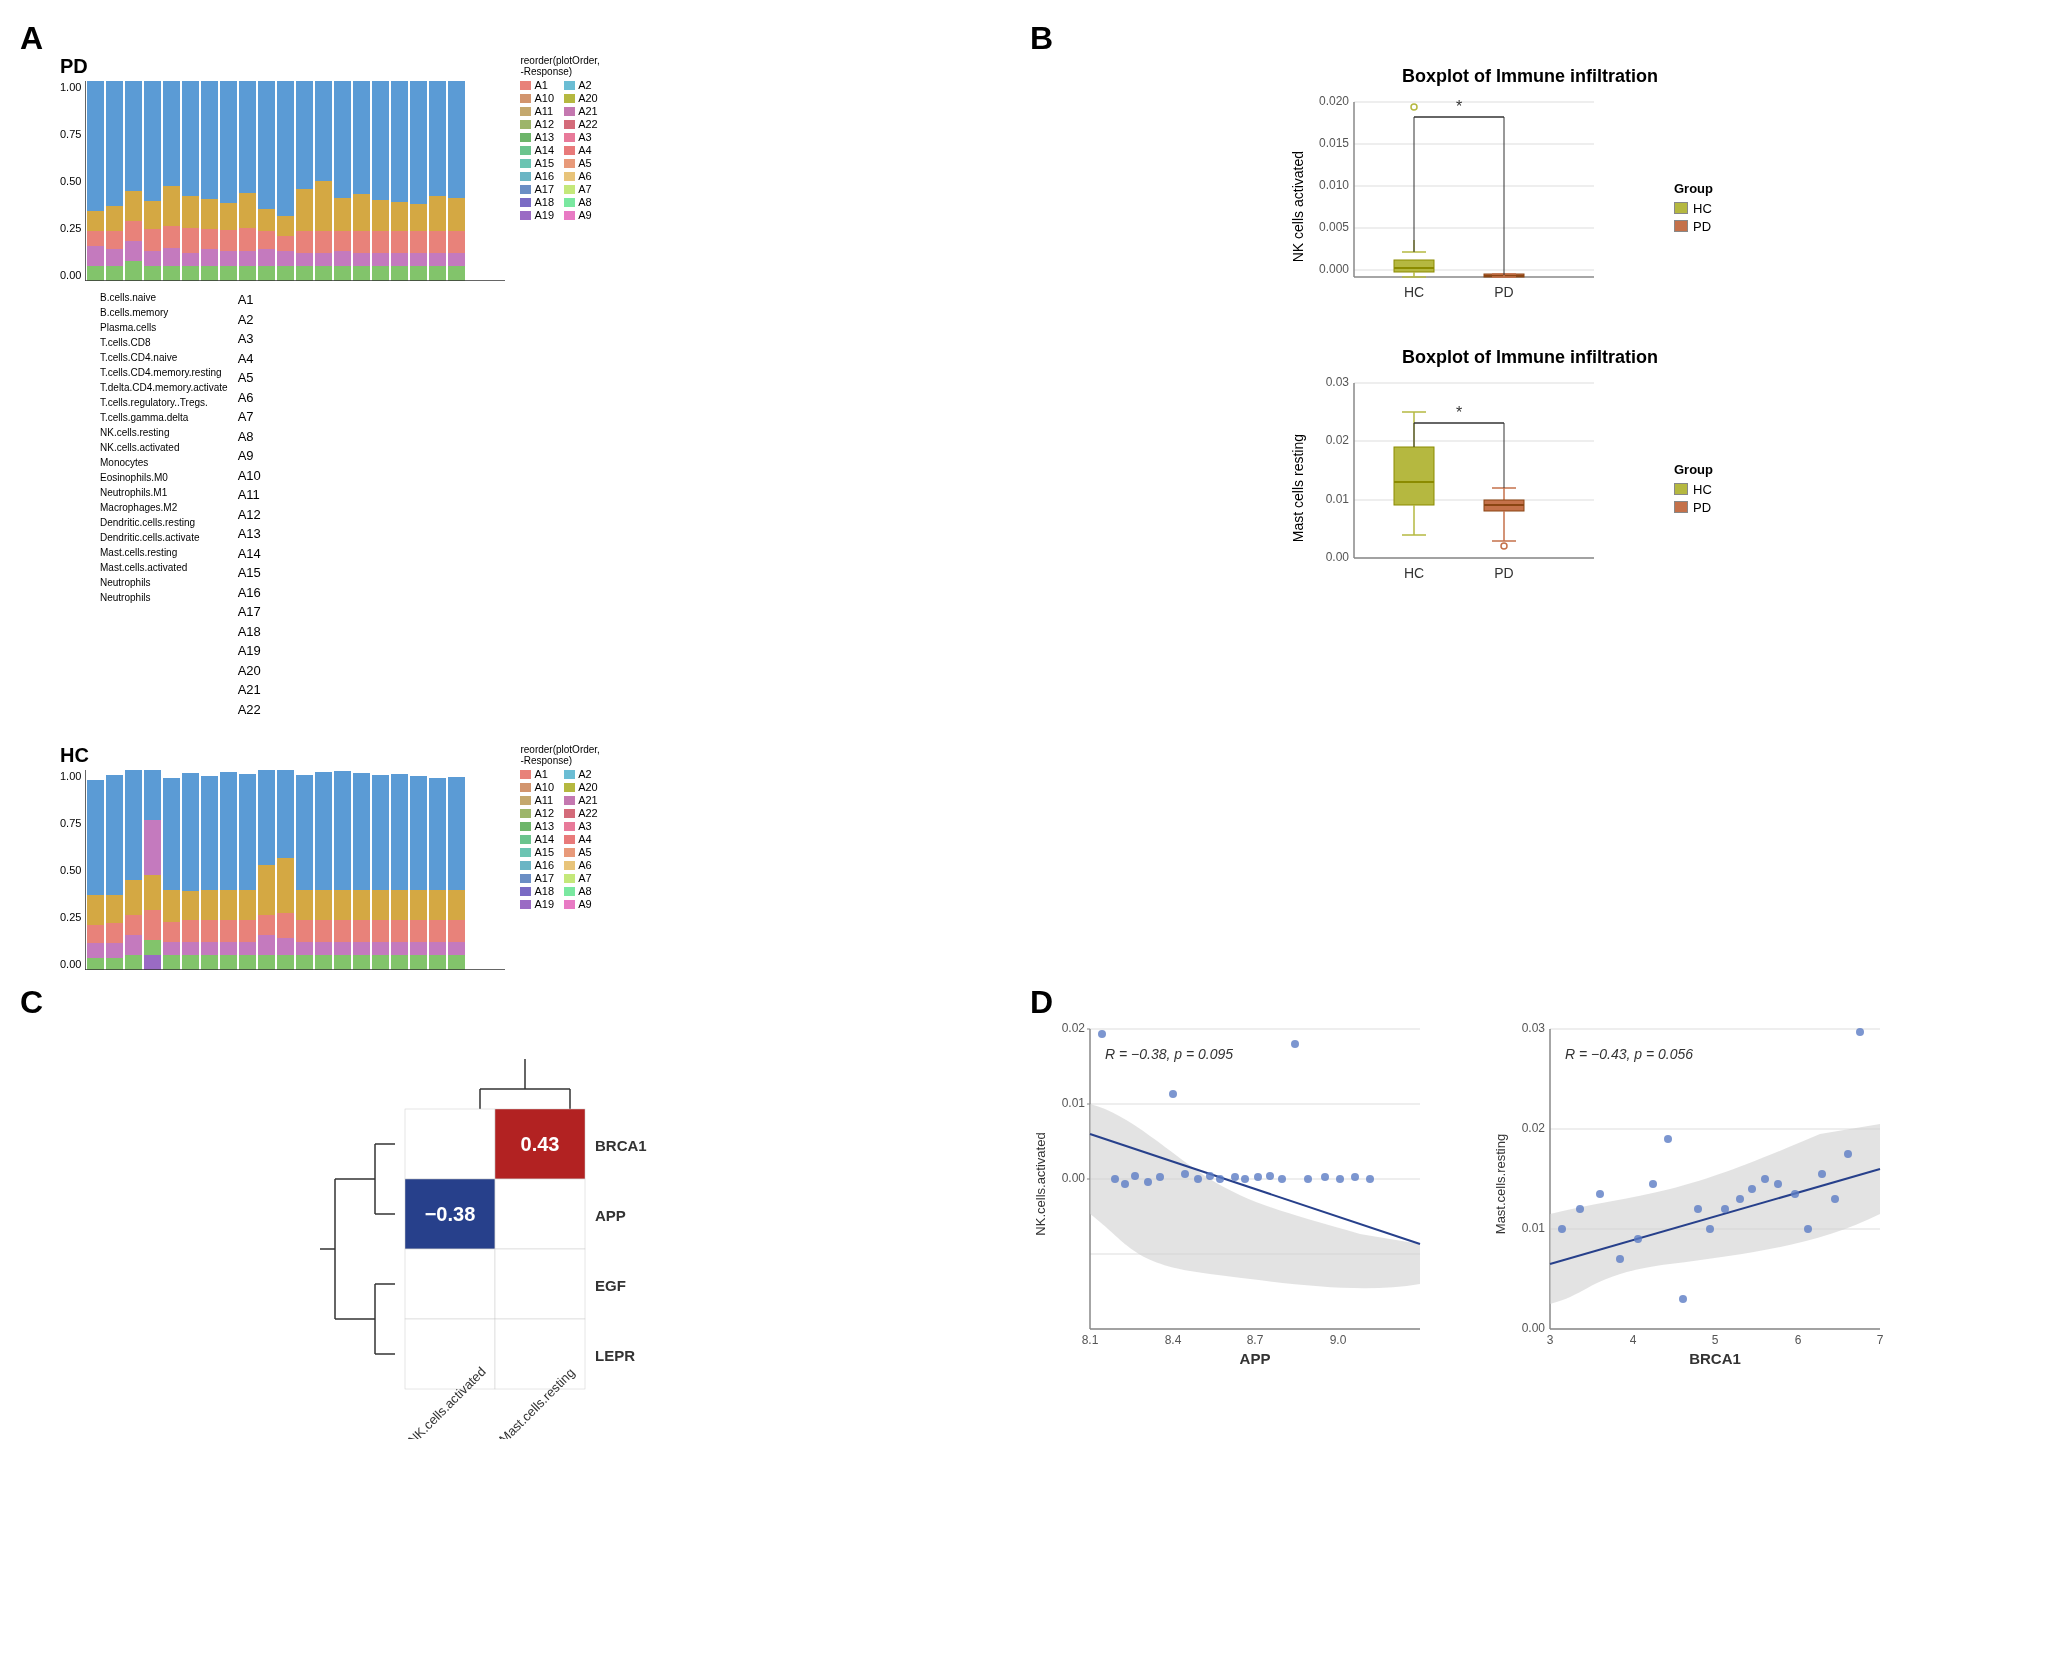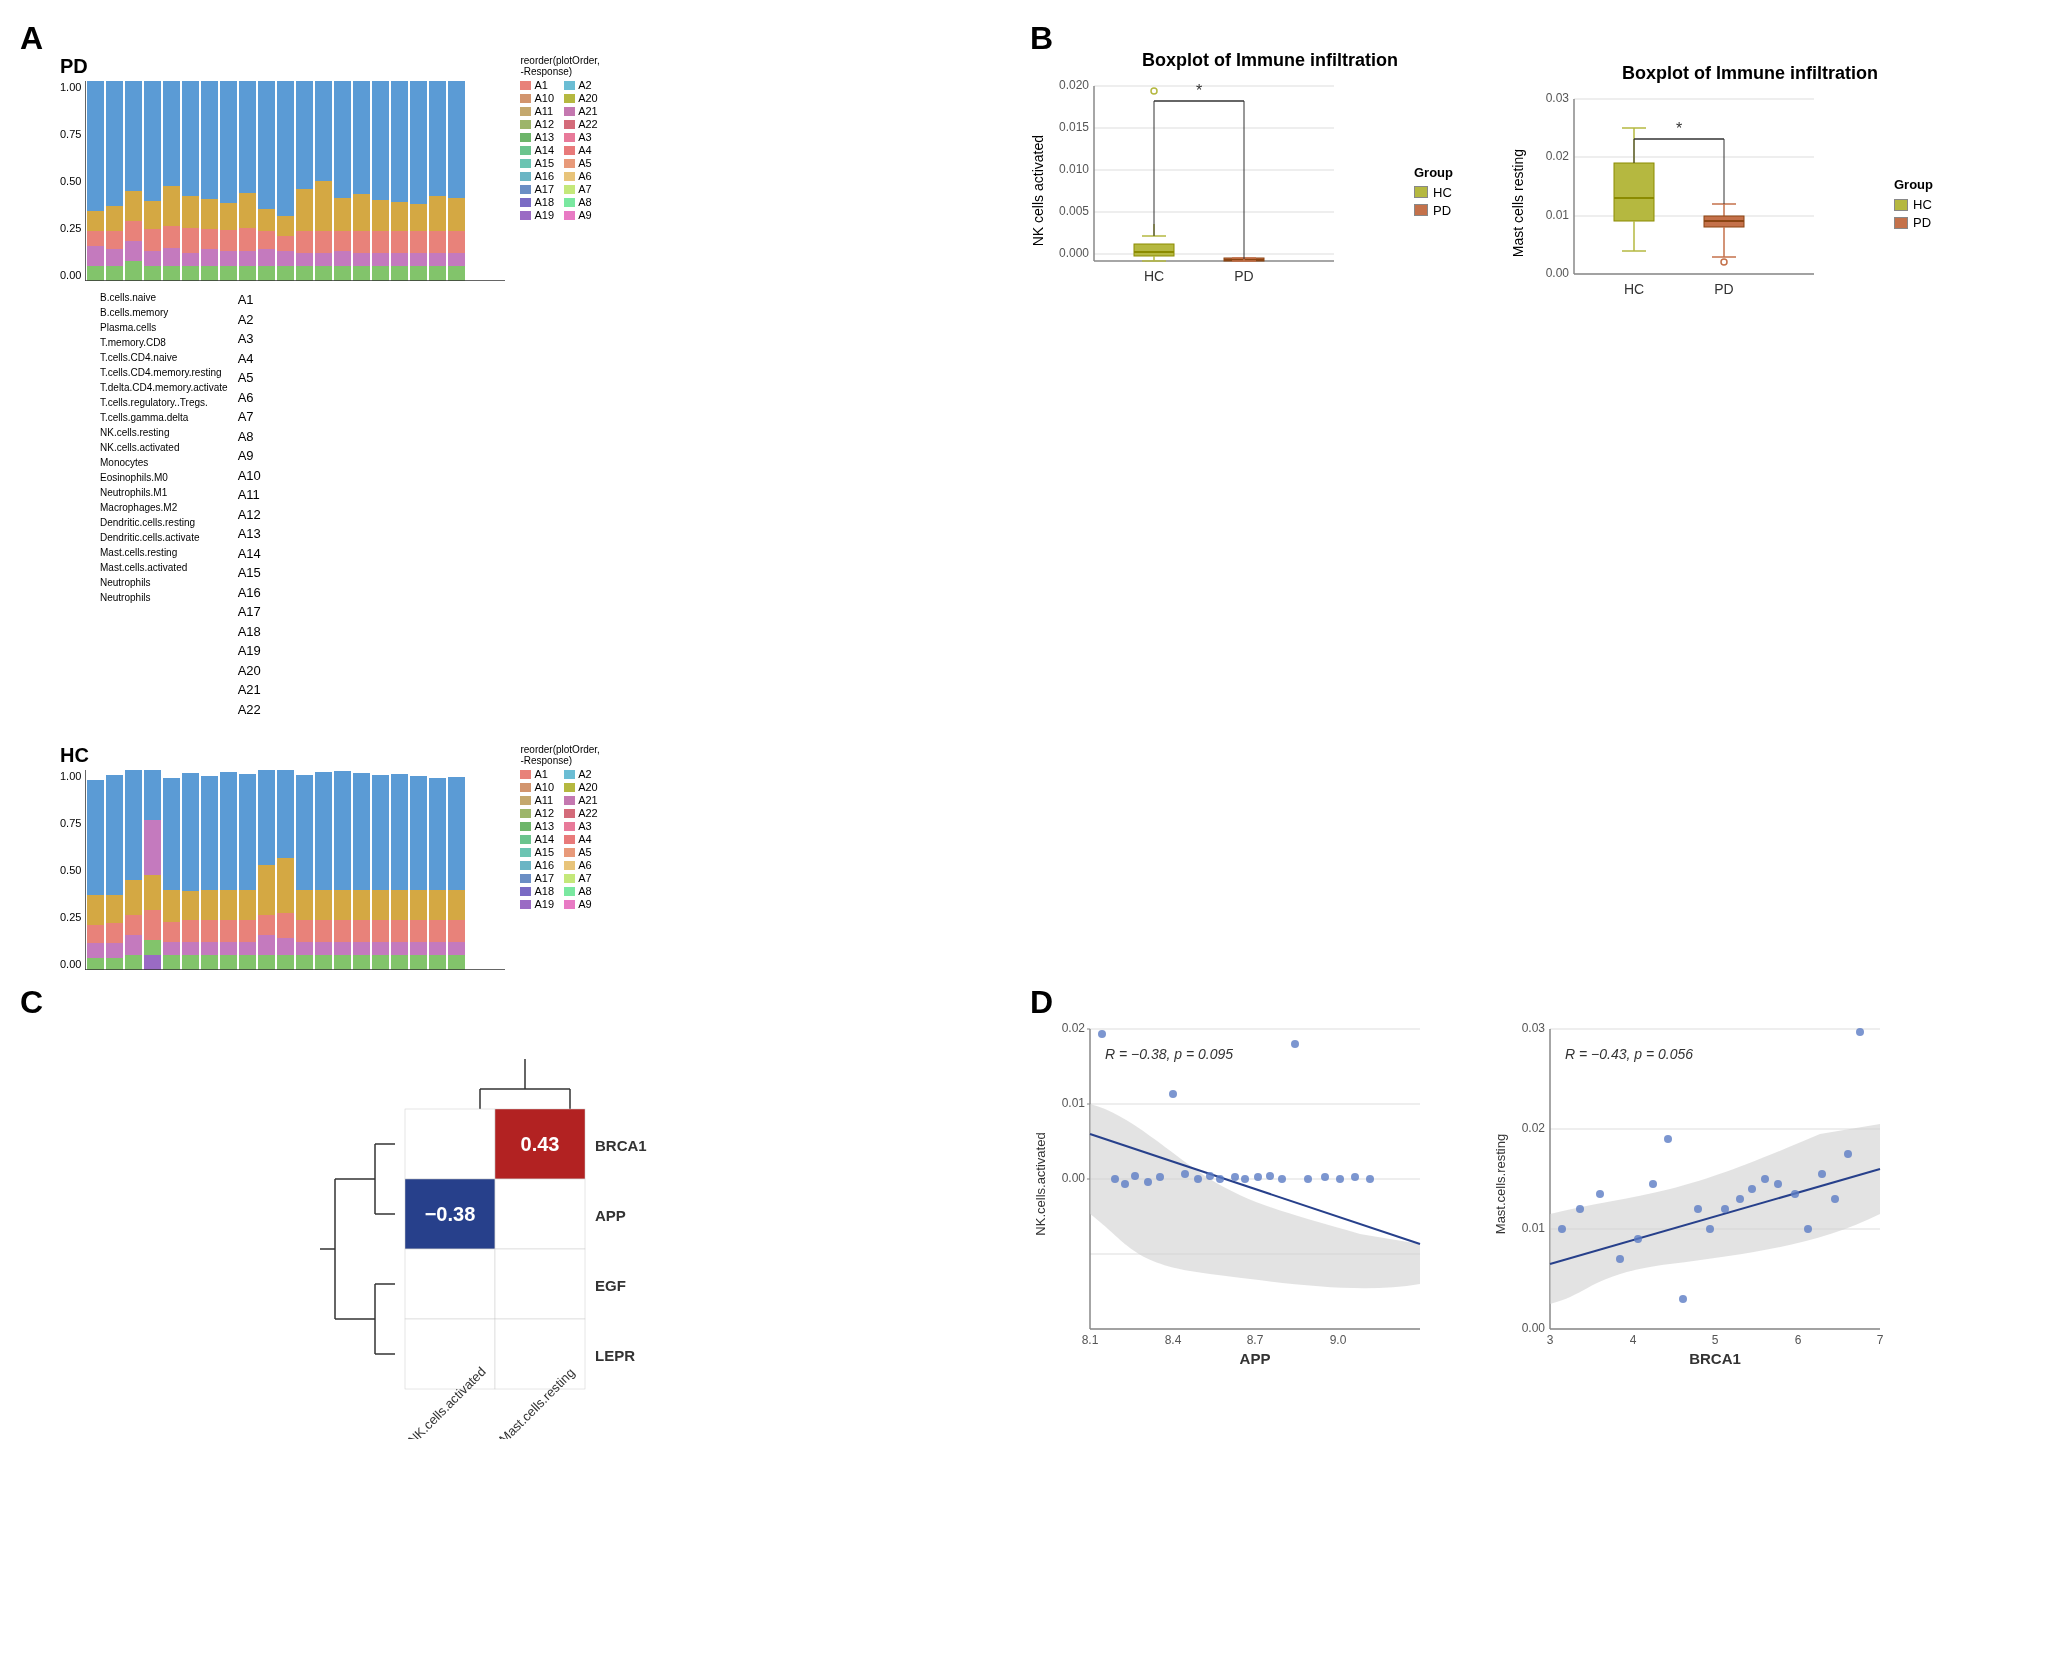--- a/index.html
+++ b/index.html
@@ -304,21 +304,21 @@
               </div>
           </div>
         </div>
       </div>
 
       <div style="display:flex; flex-direction:row; margin-left:80px; margin-top:5px;">
         <div style="font-size:10px; line-height:1.5;">
           <div>B.cells.naive</div>
           <div>B.cells.memory</div>
           <div>Plasma.cells</div>
-          <div>T.memory.CD8</div>
+          <div>T.cells.CD8</div>
           <div>T.cells.CD4.naive</div>
           <div>T.cells.CD4.memory.resting</div>
           <div>T.delta.CD4.memory.activate</div>
           <div>T.cells.regulatory..Tregs.</div>
           <div>T.cells.gamma.delta</div>
           <div>NK.cells.resting</div>
           <div>NK.cells.activated</div>
           <div>Monocytes</div>
           <div>Eosinophils.M0</div>
           <div>Neutrophils.M1</div>
@@ -592,21 +592,21 @@
                 <span>A9</span>
               </div>
           </div>
         </div>
       </div>
     </div>
   </div>
 
   <div class="panel-b">
     <span class="panel-label">B</span>
-    <div style="margin-top:30px; display:flex; flex-direction:row; align-items:center;">
+    <div style="margin-top:46px; display:flex; flex-direction:column; align-items:center;">
 
       <div style="width:480px; margin-bottom:25px;">
         <div style="text-align:center; font-size:18px; font-weight:bold; margin-bottom:5px;">Boxplot of Immune infiltration</div>
         <div style="display:flex; flex-direction:row; align-items:center;">
           <div style="writing-mode:vertical-rl; transform:rotate(180deg); font-size:14px; margin-right:8px;">NK cells activated</div>
           <svg width="350" height="230">
 
             <line x1="40" y1="10" x2="280" y2="10" stroke="#ddd" stroke-width="1"></line>
             <line x1="40" y1="52" x2="280" y2="52" stroke="#ddd" stroke-width="1"></line>
             <line x1="40" y1="94" x2="280" y2="94" stroke="#ddd" stroke-width="1"></line>

